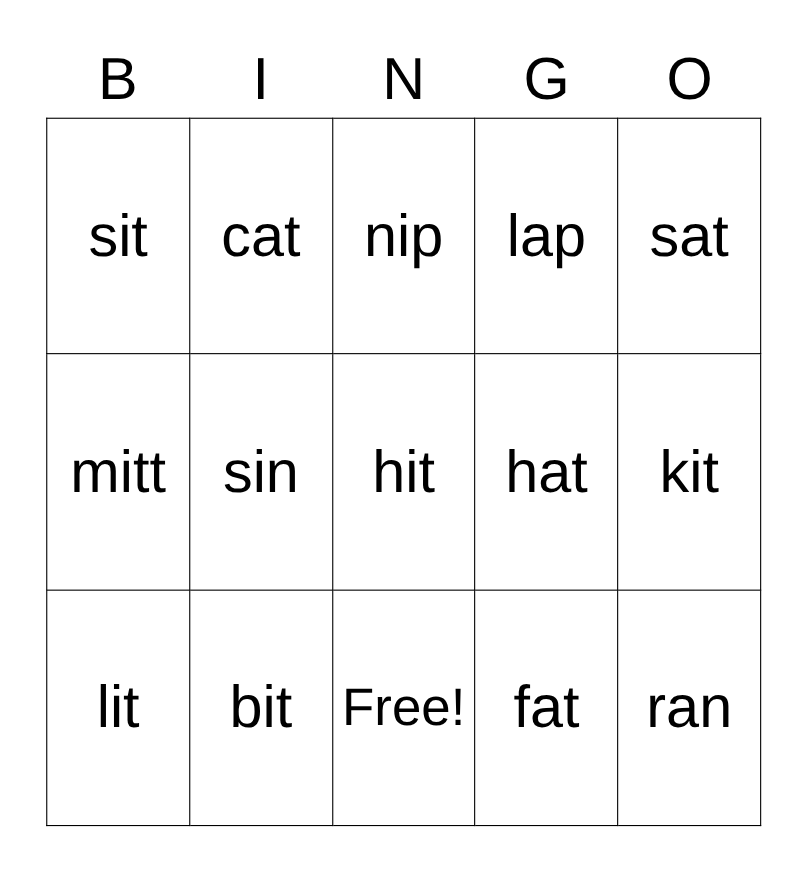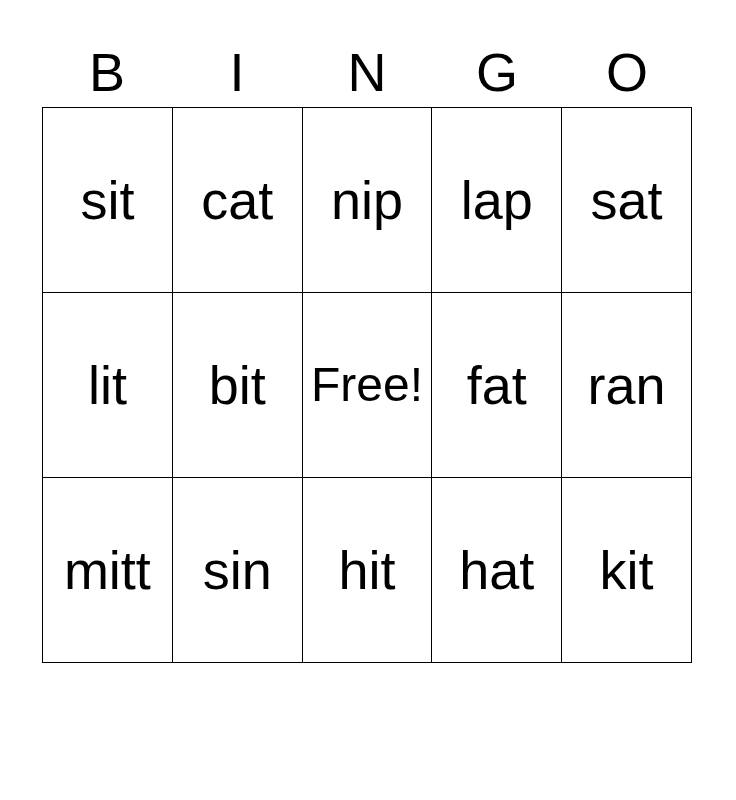--- a/index.html
+++ b/index.html
@@ -31,21 +31,21 @@
     justify-content: center;
     font-size: 54px;
     line-height: 1;
     color: #000000;
   }
   table.bingo-grid {
     position: absolute;
     left: 42px;
     top: 107px;
     width: 650px;
-    height: 556px;
+    height: 644px;
     border-collapse: collapse;
     table-layout: fixed;
   }
   table.bingo-grid td {
     border: 1.5px solid #000000;
     text-align: center;
     vertical-align: middle;
     font-size: 54px;
     line-height: 1.15;
     padding: 0;
@@ -72,29 +72,29 @@
   <table class="bingo-grid">
     <tbody>
       <tr>
         <td class="cell">sit</td>
         <td class="cell">cat</td>
         <td class="cell">nip</td>
         <td class="cell">lap</td>
         <td class="cell">sat</td>
       </tr>
       <tr>
+        <td class="cell">mitt</td>
+        <td class="cell">sin</td>
+        <td class="cell">hit</td>
+        <td class="cell">hat</td>
+        <td class="cell">kit</td>
+      </tr>
+      <tr>
         <td class="cell">lit</td>
         <td class="cell">bit</td>
         <td class="cell free-cell">Free!</td>
         <td class="cell">fat</td>
         <td class="cell">ran</td>
-      </tr>
-      <tr>
-        <td class="cell">mitt</td>
-        <td class="cell">sin</td>
-        <td class="cell">hit</td>
-        <td class="cell">hat</td>
-        <td class="cell">kit</td>
       </tr>
     </tbody>
   </table>
 
 </div>
 
 </body></html>

